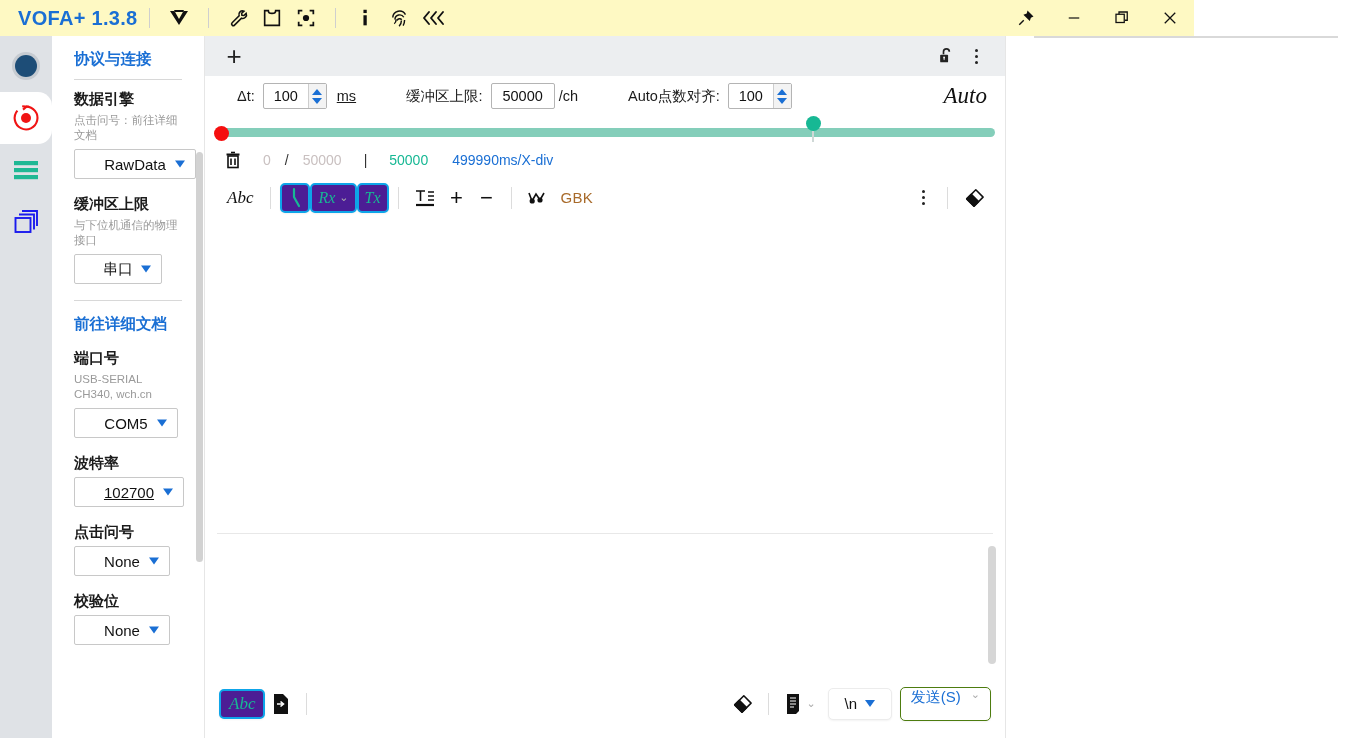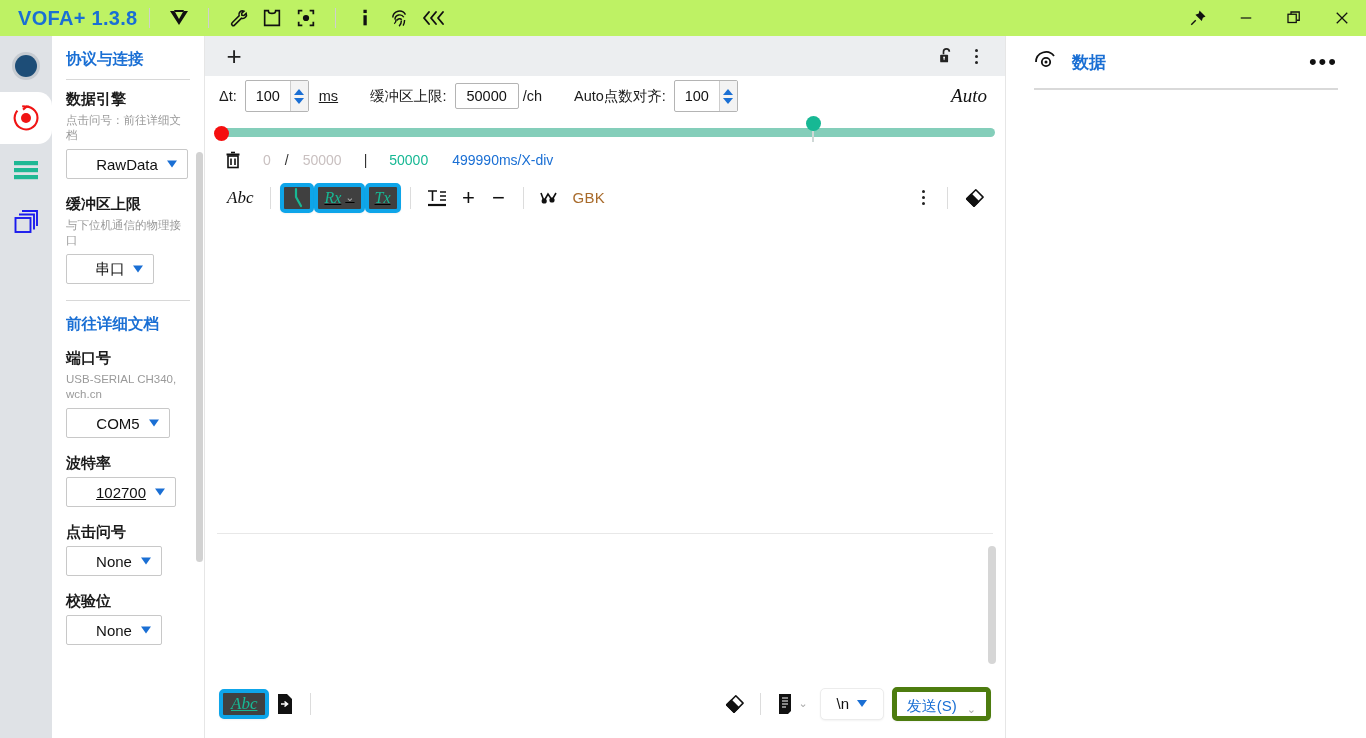--- a/index.html
+++ b/index.html
@@ -6,22 +6,22 @@
   html, body {
     width: 1366px; height: 738px;
     font-family: "Liberation Sans", "DejaVu Sans", sans-serif;
     background: #ffffff;
     overflow: hidden;
   }
   body { position: relative; }
 
   
   #titlebar {
-    position: absolute; left: 0; top: 0; width: 1366px; height: 36px;
-    background: #bef264;
+    position: absolute; left: 0; top: 0; width: 1194px; height: 36px;
+    background: #fef9c3;
     display: flex; align-items: center;
   }
   #titlebar .brand {
     color: #1a6fd4; font-weight: bold; font-size: 20px;
     padding-left: 18px; letter-spacing: .3px;
   }
   .tb-sep {
     width: 1px; height: 20px; background: #cfcfcf; margin: 0 12px;
   }
   .tb-icon {
@@ -50,21 +50,21 @@
   }
   .rail-item.active::before {
     content: ""; position: absolute; left: 0; top: 0; width: 6px; height: 100%;
     background: #ffffff;
   }
 
   
   #sidebar {
     position: absolute; left: 52px; top: 36px; width: 152px; height: 702px;
     background: #ffffff; overflow: hidden;
-    padding: 0 14px;
+    padding: 0 22px;
   }
   #sidebar .sb-title {
     color: #1a6fd4; font-weight: bold; font-size: 15.5px;
     margin-top: 13px; margin-bottom: 9px;
   }
   #sidebar hr {
     border: 0; border-top: 1px solid #d8d8d8; margin: 4px 0 10px 0;
   }
   #sidebar .sb-label {
     color: #1b1b1b; font-size: 15px; font-weight: bold; margin-bottom: 4px;
@@ -104,24 +104,24 @@
     text-align: center; font-weight: 300;
   }
   #tabbar .spacer { flex: 1 1 auto; }
   .tb2-icon { width: 30px; height: 30px; display: flex;
     align-items: center; justify-content: center; }
 
   #paramrow {
     height: 40px; display: flex; align-items: center; padding: 0 14px;
     font-size: 14.5px; color: #1b1b1b; gap: 0;
   }
-  #paramrow .lbl { margin-right: 8px; white-space: nowrap; }
+  #paramrow .lbl { margin-right: 8px; white-space: nowrap; margin-left: 18px; }
   #paramrow .gap { width: 24px; }
   .numbox {
-    display: flex; align-items: stretch; height: 32px;
+    display: flex; align-items: stretch; height: 26px;
     border: 1px solid #b4b4b4; background: #fff; border-radius: 2px;
   }
   .numbox .num {
     min-width: 44px; padding: 0 7px; display: flex; align-items: center;
     justify-content: center; font-size: 14.5px; color: #111;
   }
   .numbox .spin {
     width: 18px; background: #f3f3f3; border-left: 1px solid #cdcdcd;
     display: flex; flex-direction: column; align-items: center;
     justify-content: center; gap: 3px;
@@ -129,21 +129,21 @@
   .spin .up { width:0;height:0;border-left:5px solid transparent;
     border-right:5px solid transparent;border-bottom:6px solid #1a6fd4; }
   .spin .down { width:0;height:0;border-left:5px solid transparent;
     border-right:5px solid transparent;border-top:6px solid #1a6fd4; }
   .plainbox {
     height: 26px; min-width: 64px; border: 1px solid #b4b4b4; background:#fff;
     display:flex;align-items:center;justify-content:center;
     font-size:14.5px;color:#111;padding:0 8px;border-radius:2px;
   }
   #paramrow .auto {
-    margin-left: auto; font-style: italic; font-size: 19px; color: #111;
+    margin-left: auto; font-style: italic; font-size: 23px; color: #111;
     font-family: "Liberation Serif", serif; padding-right: 4px;
   }
 
   
   #sliderzone { height: 28px; position: relative; padding: 0 14px; }
   #slidertrack {
     position: absolute; left: 14px; right: 10px; top: 12px; height: 9px;
     background: #84ceba; border-radius: 5px;
   }
   .knob { position: absolute; border-radius: 50%; }
@@ -165,23 +165,22 @@
   
   #termtools {
     height: 44px; display: flex; align-items: center; padding: 0 14px;
     gap: 0; border-bottom: 1px solid #ffffff;
   }
   .tt {
     height: 30px; min-width: 30px; display:flex;align-items:center;
     justify-content:center; padding: 0 6px; font-size: 15px;
   }
   .tt.boxed {
-    border: 4px solid #0ea5e9; border-radius: 5px; background:#404040;
+    border: 2px solid #0ea5e9; border-radius: 5px; background:#4c1d95;
     box-shadow: 0 1px 2px rgba(0,0,0,.05);
-    text-decoration: underline;
   }
   .abcbtn {
     font-family: "Liberation Serif", serif; font-style: italic;
     font-size: 17px; color: #111; padding: 2px 8px;
   }
   .greenital {
     font-family: "Liberation Serif", serif; font-style: italic;
     color: #17b894; font-size: 16px;
   }
   .vsep { width:1px; height: 22px; background: #dcdcdc; margin: 0 9px; }
@@ -210,22 +209,22 @@
     height: 32px; border: 1px solid #ececec; border-radius: 5px;
     background: #fff; display:flex;align-items:center;justify-content:center;
     padding: 0 9px; gap: 8px; box-shadow: 0 1px 2px rgba(0,0,0,.05);
   }
   .selbox .txt { font-size: 15px; color: #111; }
   .selbox .caret-b {
     width:0;height:0;border-left:5px solid transparent;
     border-right:5px solid transparent;border-top:7px solid #1a6fd4;
   }
   .sendbtn {
-    height: 34px; border: 5px solid #4d7c0f; border-radius: 5px;
-    background: #fff; display:flex;align-items:flex-end; padding: 0 10px;
+    height: 34px; border: 1px solid #4d7c0f; border-radius: 5px;
+    background: #fff; display:flex;align-items:flex-start; padding: 0 10px;
     gap: 10px; box-shadow: 0 1px 2px rgba(0,0,0,.05);
   }
   .sendbtn .txt { font-size: 15px; color: #1a6fd4; }
   .chev { color: #aaa; font-size: 11px; }
 
   
   #right {
     position: absolute; left: 1006px; top: 36px; width: 360px; height: 702px;
     background: #ffffff;
   }
@@ -568,26 +567,14 @@
       <span class="caret-b"></span>
     </div>
     <div class="sendbtn" style="margin-left:8px;">
       <span class="txt">发送(S)</span>
       <span class="chev">⌄</span>
     </div>
   </div>
 </div>
 
 <div id="right">
-  <div class="rhead">
-    <span>
-      <svg width="24" height="22" viewBox="0 0 24 22" fill="none" stroke="#111" stroke-width="1.8">
-        <path d="M2 13 A10 10 0 0 1 20 7"></path>
-        <circle cx="12" cy="13" r="4.2"></circle>
-        <circle cx="12" cy="13" r="1.5" fill="#111" stroke="none"></circle>
-      </svg>
-    </span>
-    <span class="rtitle">数据</span>
-    <span class="spacer"></span>
-    <span class="rdots">•••</span>
-  </div>
   <div class="rline"></div>
 </div>
 
 </body></html>

